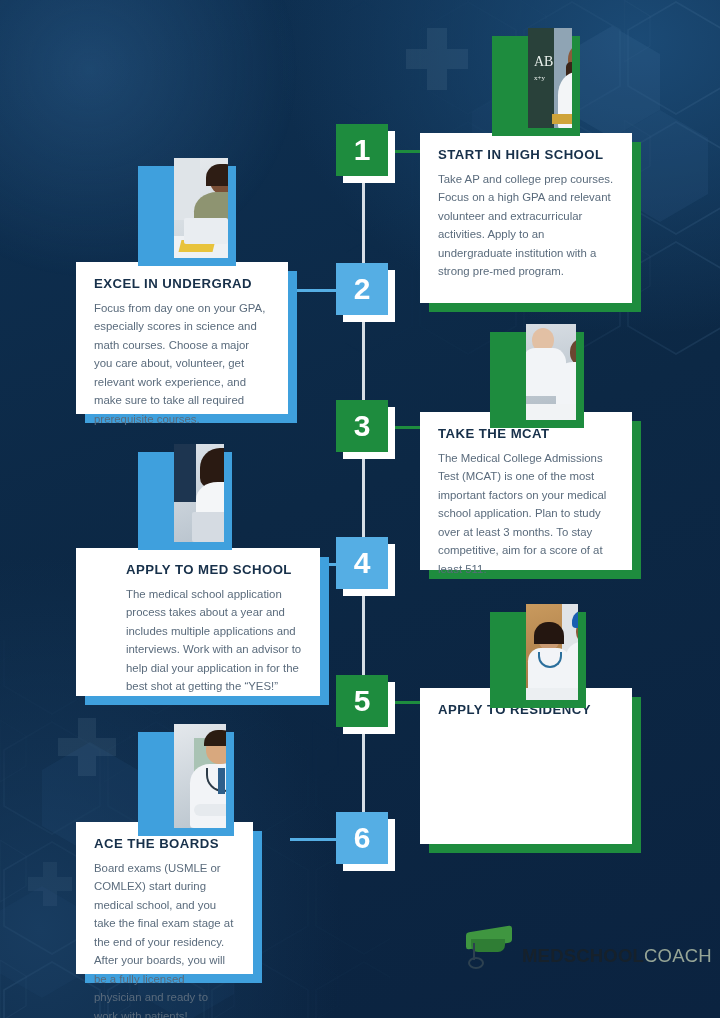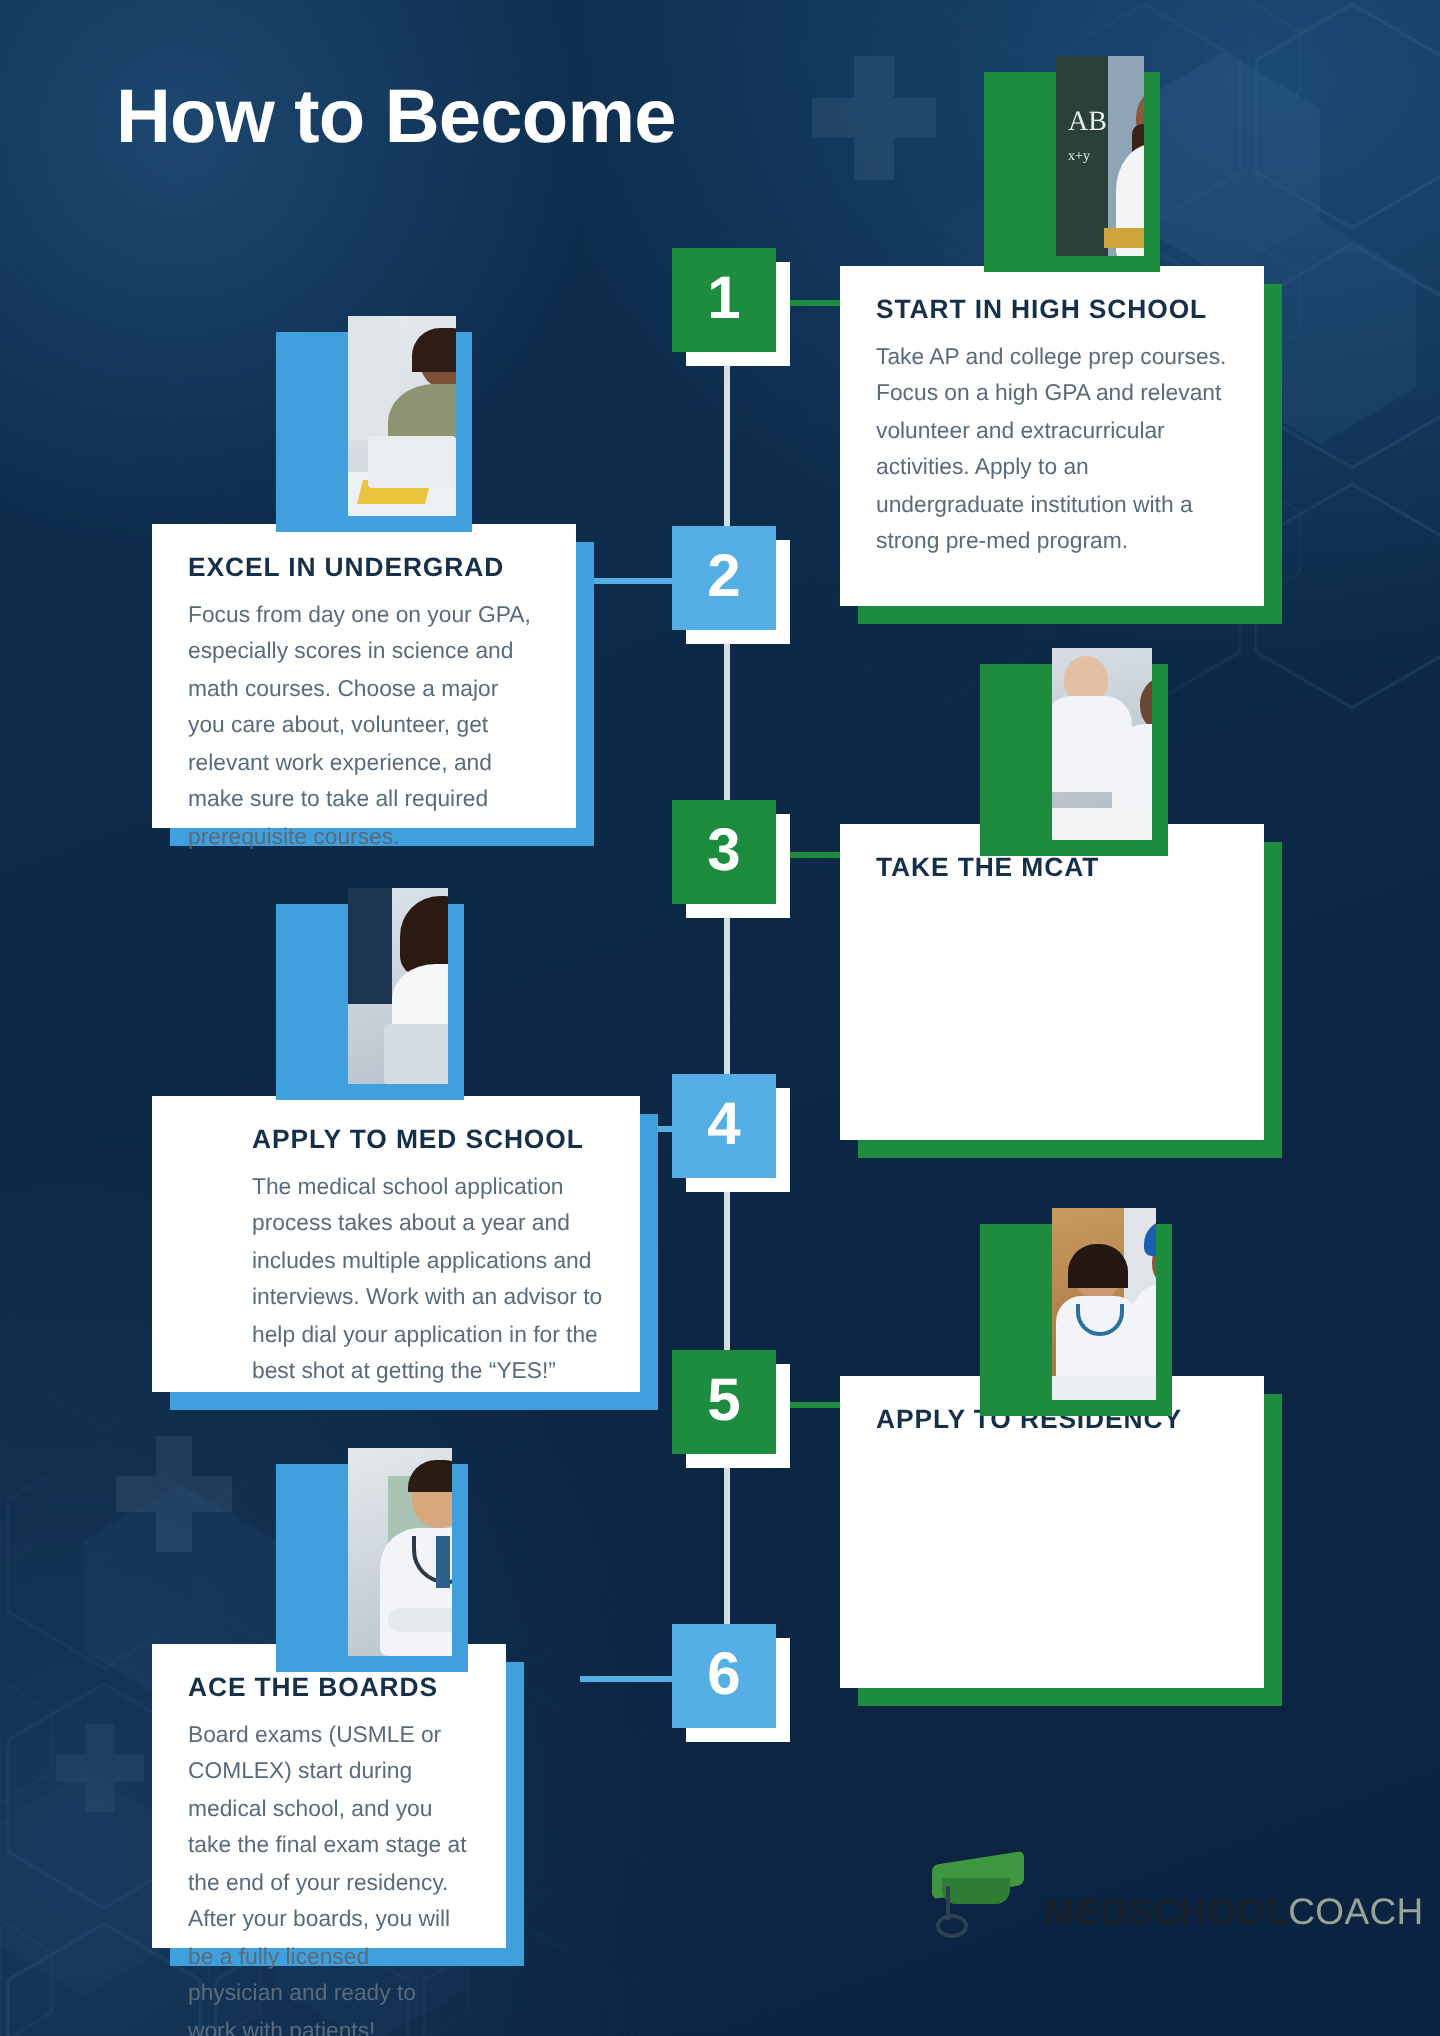--- a/index.html
+++ b/index.html
@@ -140,21 +140,20 @@
   <div class="cross" style="left:58px;top:718px;width:58px;height:58px;">
     <i class="h"></i>
       <i class="v"></i>
   </div>
   <div class="cross" style="left:28px;top:862px;width:44px;height:44px;opacity:.07;">
     <i class="h"></i>
       <i class="v"></i>
   </div>
 
   <div class="title">
-    <div>How to Become</div>
   </div>
 
   <div class="spine"></div>
 
   <div class="stub green" style="left:388px;top:150px;width:46px;"></div>
   <div class="stub blue" style="left:290px;top:289px;width:48px;"></div>
   <div class="stub green" style="left:388px;top:426px;width:46px;"></div>
   <div class="stub blue" style="left:290px;top:563px;width:48px;"></div>
   <div class="stub green" style="left:388px;top:701px;width:46px;"></div>
   <div class="stub blue" style="left:290px;top:838px;width:48px;"></div>
@@ -175,20 +174,21 @@
       <h3>START IN HIGH SCHOOL</h3>
       <p>Take AP and college prep courses. Focus on a high GPA and relevant volunteer and extracurricular activities. Apply to an undergraduate institution with a strong pre-med program.</p>
     </div>
   </div>
 
   <div class="card right" style="left:420px;top:412px;width:212px;height:158px;">
     <div class="accent"></div>
     <div class="panel"></div>
     <div class="inner">
       <h3>TAKE THE MCAT</h3>
+      <p>The Medical College Admissions Test (MCAT) is one of the most important factors on your medical school application. Plan to study over at least 3 months. To stay competitive, aim for a score of at least 511.</p>
     </div>
   </div>
 
   <div class="card left" style="left:76px;top:548px;width:212px;height:148px;padding-left:32px;">
     <div class="accent"></div>
     <div class="panel"></div>
     <div class="inner">
       <h3>APPLY TO MED SCHOOL</h3>
       <p>The medical school application process takes about a year and includes multiple applications and interviews. Work with an advisor to help dial your application in for the best shot at getting the “YES!”</p>
     </div>

